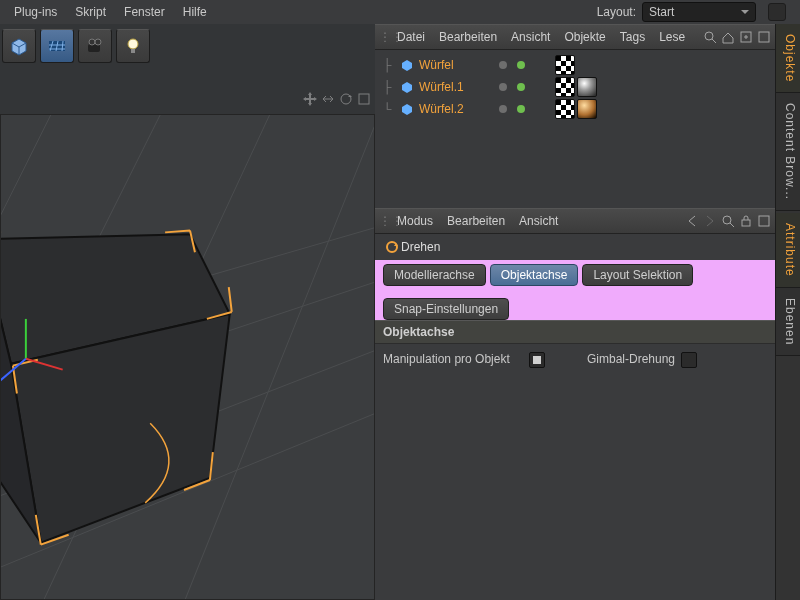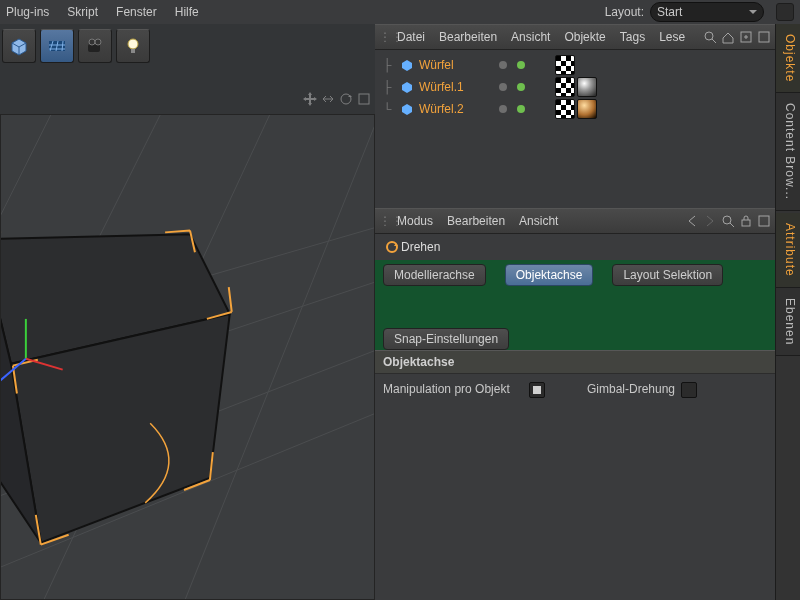--- a/index.html
+++ b/index.html
@@ -1,20 +1,20 @@
 <!DOCTYPE html>
 <html><head>
 <meta charset="utf-8">
 <style>
   html,body{margin:0;padding:0;width:800px;height:600px;background:#333537;font-family:Arial,Helvetica,sans-serif;font-size:12px;color:#b8b8b8;overflow:hidden}
-  .menubar{height:24px;background:#3a3b3d;display:flex;align-items:center;padding:0 6px}
+  .menubar{height:24px;background:#3a3b3d;display:flex;align-items:center;padding:0 14px}
   .menubar .mi{margin-right:18px;color:#c9c9c9;cursor:default}
   .layout-sel{margin-left:auto;display:flex;align-items:center;gap:6px}
   .layout-sel .lbl{color:#c9c9c9}
-  .layout-sel .field{width:100px;height:18px;background:#222;border:1px solid #111;border-radius:10px;color:#c9c9c9;padding:0 6px;display:flex;align-items:center;justify-content:space-between}
+  .layout-sel .field{width:100px;height:18px;background:#222;border:1px solid #111;border-radius:3px;color:#c9c9c9;padding:0 6px;display:flex;align-items:center;justify-content:space-between}
   .layout-sel .field svg{opacity:.7}
   .mb-btn{width:16px;height:16px;margin-left:6px;border:1px solid #1d1d1d;border-radius:3px;background:#2c2c2c}
 
   .main{display:flex;height:576px}
   .left{width:375px;position:relative}
   .toolbar{height:40px;display:flex;align-items:center;gap:4px;padding:2px}
   .tbtn{width:32px;height:32px;border:1px solid #1d1d1d;border-top-color:#555;background:linear-gradient(#474747,#3a3a3a);border-radius:3px;display:flex;align-items:center;justify-content:center}
   .tbtn.active{background:linear-gradient(#5777a0,#365a85)}
   .viewport{position:absolute;top:90px;left:0;right:0;bottom:0;background:#3b3d3f;border:1px solid #242424;overflow:hidden}
   .vp-top{position:absolute;top:68px;right:4px;display:flex;gap:4px;opacity:.55}
@@ -38,21 +38,21 @@
   .dot{width:8px;height:8px;border-radius:50%;background:#6e6e6e}
   .dot.green{background:#6fbf4e}
   .tagarea{display:flex;margin-left:30px;gap:2px}
   .tagbox{width:18px;height:18px;border-radius:2px;border:1px solid #111}
   .checker{background:conic-gradient(#fff 0 25%,#000 0 50%,#fff 0 75%,#000 0);background-size:10px 10px}
   .sphere{background:radial-gradient(circle at 35% 30%,#fff,#999 40%,#333 90%)}
   .copper{background:radial-gradient(circle at 35% 30%,#ffdca0,#b07030 55%,#201000 95%)}
 
   .tool-row{background:#3a3b3d;display:flex;align-items:center;height:26px;padding:0 8px;gap:0}
   .tool-row .ico{width:18px;height:18px;display:flex;align-items:center;justify-content:center}
-  .tabsrow{display:flex;padding:4px 8px 0;gap:19px;flex-wrap:wrap;background:#14532d}
+  .tabsrow{display:flex;padding:4px 8px 0;gap:4px;flex-wrap:wrap;background:#f0abfc}
   .ptab{padding:3px 10px;border-radius:4px;border:1px solid #222;background:linear-gradient(#4e4e4e,#3d3d3d);color:#cfcfcf}
   .ptab.sel{background:linear-gradient(#6d87a8,#4a6d95);color:#fff;border-color:#2c4663}
   .ptab2{margin-top:4px}
   .section-hd{background:#42433f;color:#cfcfcf;font-weight:bold;padding:4px 8px;border-top:1px solid #575757;border-bottom:1px solid #2c2c2c}
   .props{padding:8px}
   .prow{display:flex;gap:6px;margin-bottom:6px}
   .pl{width:140px;color:#c8c8c8}
   .chk{width:14px;height:14px;border:1px solid #111;border-radius:2px;background:#2b2b2b;display:flex;align-items:center;justify-content:center}
   .chk.on::after{content:"";width:8px;height:8px;background:#d0d0d0}
   .attr-body{flex:1;background:#3a3b3d}

